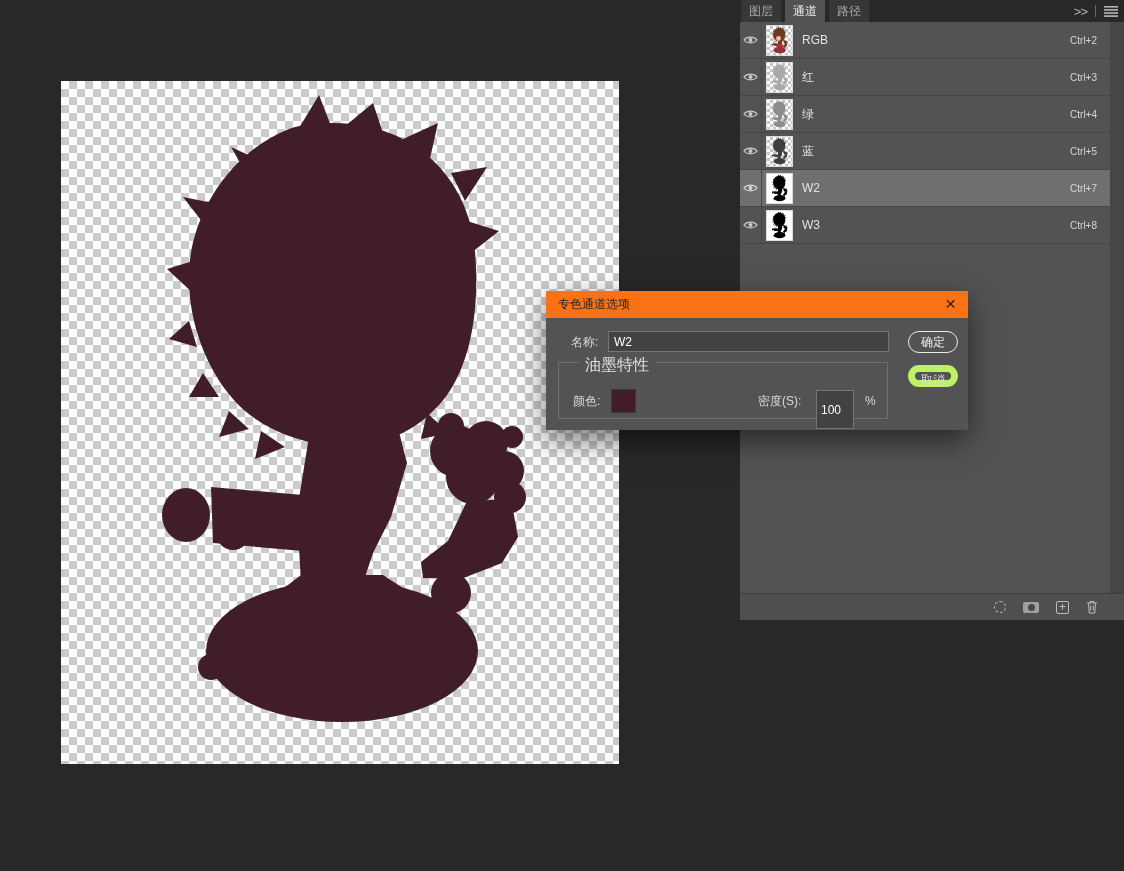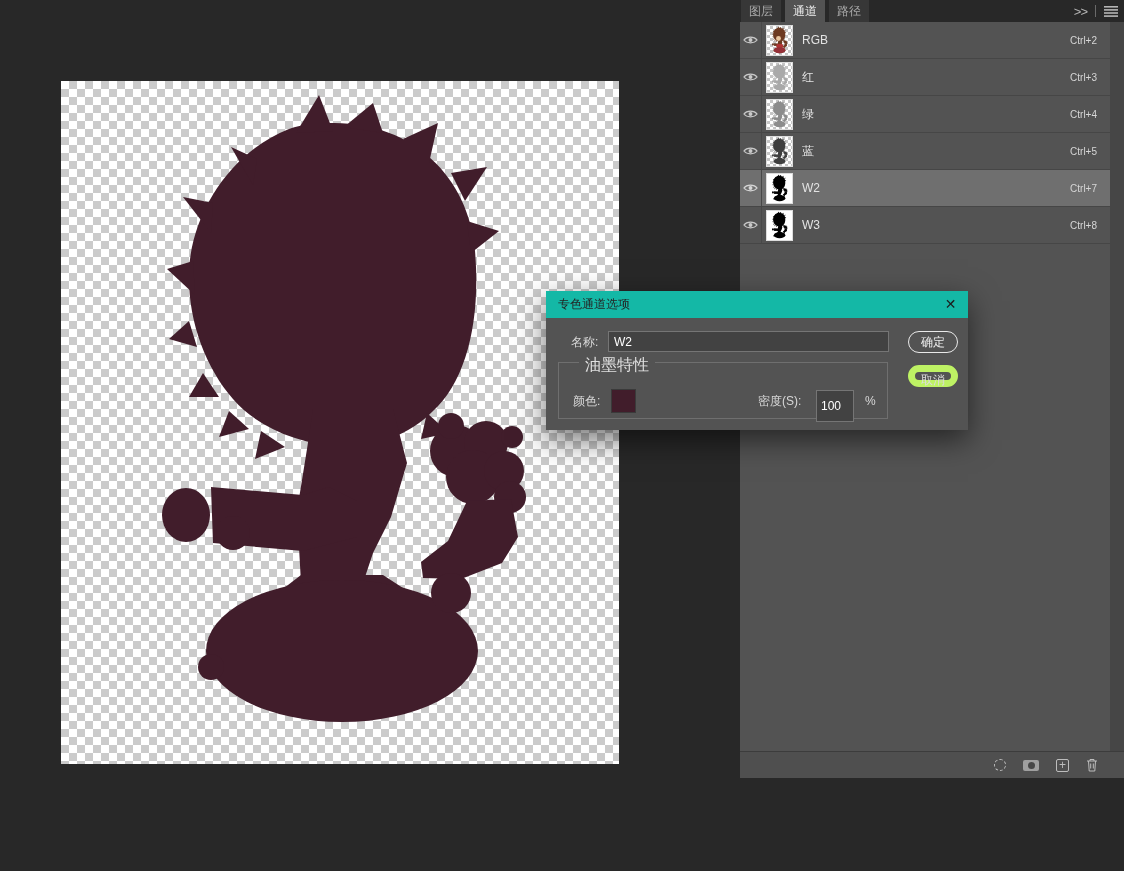--- a/index.html
+++ b/index.html
@@ -9,21 +9,21 @@
   
   .canvas {
     position:absolute; left:61px; top:81px; width:558px; height:683px;
     background:conic-gradient(#cbcbcb 25%, #ffffff 0 50%, #cbcbcb 0 75%, #ffffff 0);
     background-size:16px 16px;
   }
   .canvas svg { position:absolute; left:0; top:0; }
 
   
   .panel {
-    position:absolute; left:740px; top:0; width:384px; height:778px;
+    position:absolute; left:740px; top:0; width:384px; height:620px;
     background:#535353;
   }
   .tabstrip {
     position:relative; height:22px; background:#282828;
     display:flex; align-items:stretch; padding-left:1px;
   }
   .tab {
     padding:0 8px; margin-right:4px; font-size:12px; line-height:22px;
     background:#373737; color:#a8a8a8; cursor:default; white-space:nowrap;
   }
@@ -73,21 +73,21 @@
   .ic-save-sel i { display:block; width:7px; height:7px; background:#474747; border-radius:50%; }
   .ic-new { width:13px; height:13px; border:1px solid #bdbdbd; border-radius:2px;
     color:#bdbdbd; font-size:12px; line-height:10px; text-align:center; }
 
   
   .dialog {
     position:absolute; left:546px; top:291px; width:422px; height:139px;
     background:#535353; box-shadow:0 10px 28px rgba(0,0,0,.55); z-index:10;
   }
   .dlg-title {
-    height:27px; background:#14b8a6; color:#242424; font-size:12px;
+    height:27px; background:#f97316; color:#242424; font-size:12px;
     display:flex; align-items:center; padding-left:12px; position:relative;
   }
   .dlg-close {
     position:absolute; right:8px; top:4px; width:19px; height:19px;
     color:#1c1c1c; font-size:14px; line-height:19px; text-align:center; cursor:default;
   }
   .dlg-label { position:absolute; font-size:12px; color:#d8d8d8; }
   .lbl-name { left:25px; top:40px; line-height:22px; }
   .inp-name {
     position:absolute; left:62px; top:40px; width:281px; height:21px;
@@ -109,21 +109,21 @@
     position:absolute; left:20px; top:-8px; background:#535353; padding:0 6px;
     font-size:16px; color:#e0e0e0;
   }
   .lbl-color { left:14px; top:26px; line-height:24px; position:absolute; font-size:12px; color:#d8d8d8; }
   .swatch {
     position:absolute; left:52px; top:26px; width:25px; height:24px;
     background:#411d2b; border:1px solid #3a3a3a;
   }
   .lbl-solidity { left:199px; top:26px; line-height:24px; position:absolute; font-size:12px; color:#d8d8d8; }
   .inp-solidity {
-    position:absolute; left:257px; top:27px; width:38px; height:32px;
+    position:absolute; left:257px; top:27px; width:38px; height:39px;
     background:#424242; border:1px solid #757575; color:#ffffff;
     font-family:"Liberation Sans", sans-serif; font-size:12px; padding:0 4px;
   }
   .lbl-percent { left:306px; top:26px; line-height:24px; position:absolute; font-size:12px; color:#d8d8d8; }
 </style>
 </head>
 <body>
 
 <svg width="0" height="0" style="position:absolute" aria-hidden="true">
   <defs>

